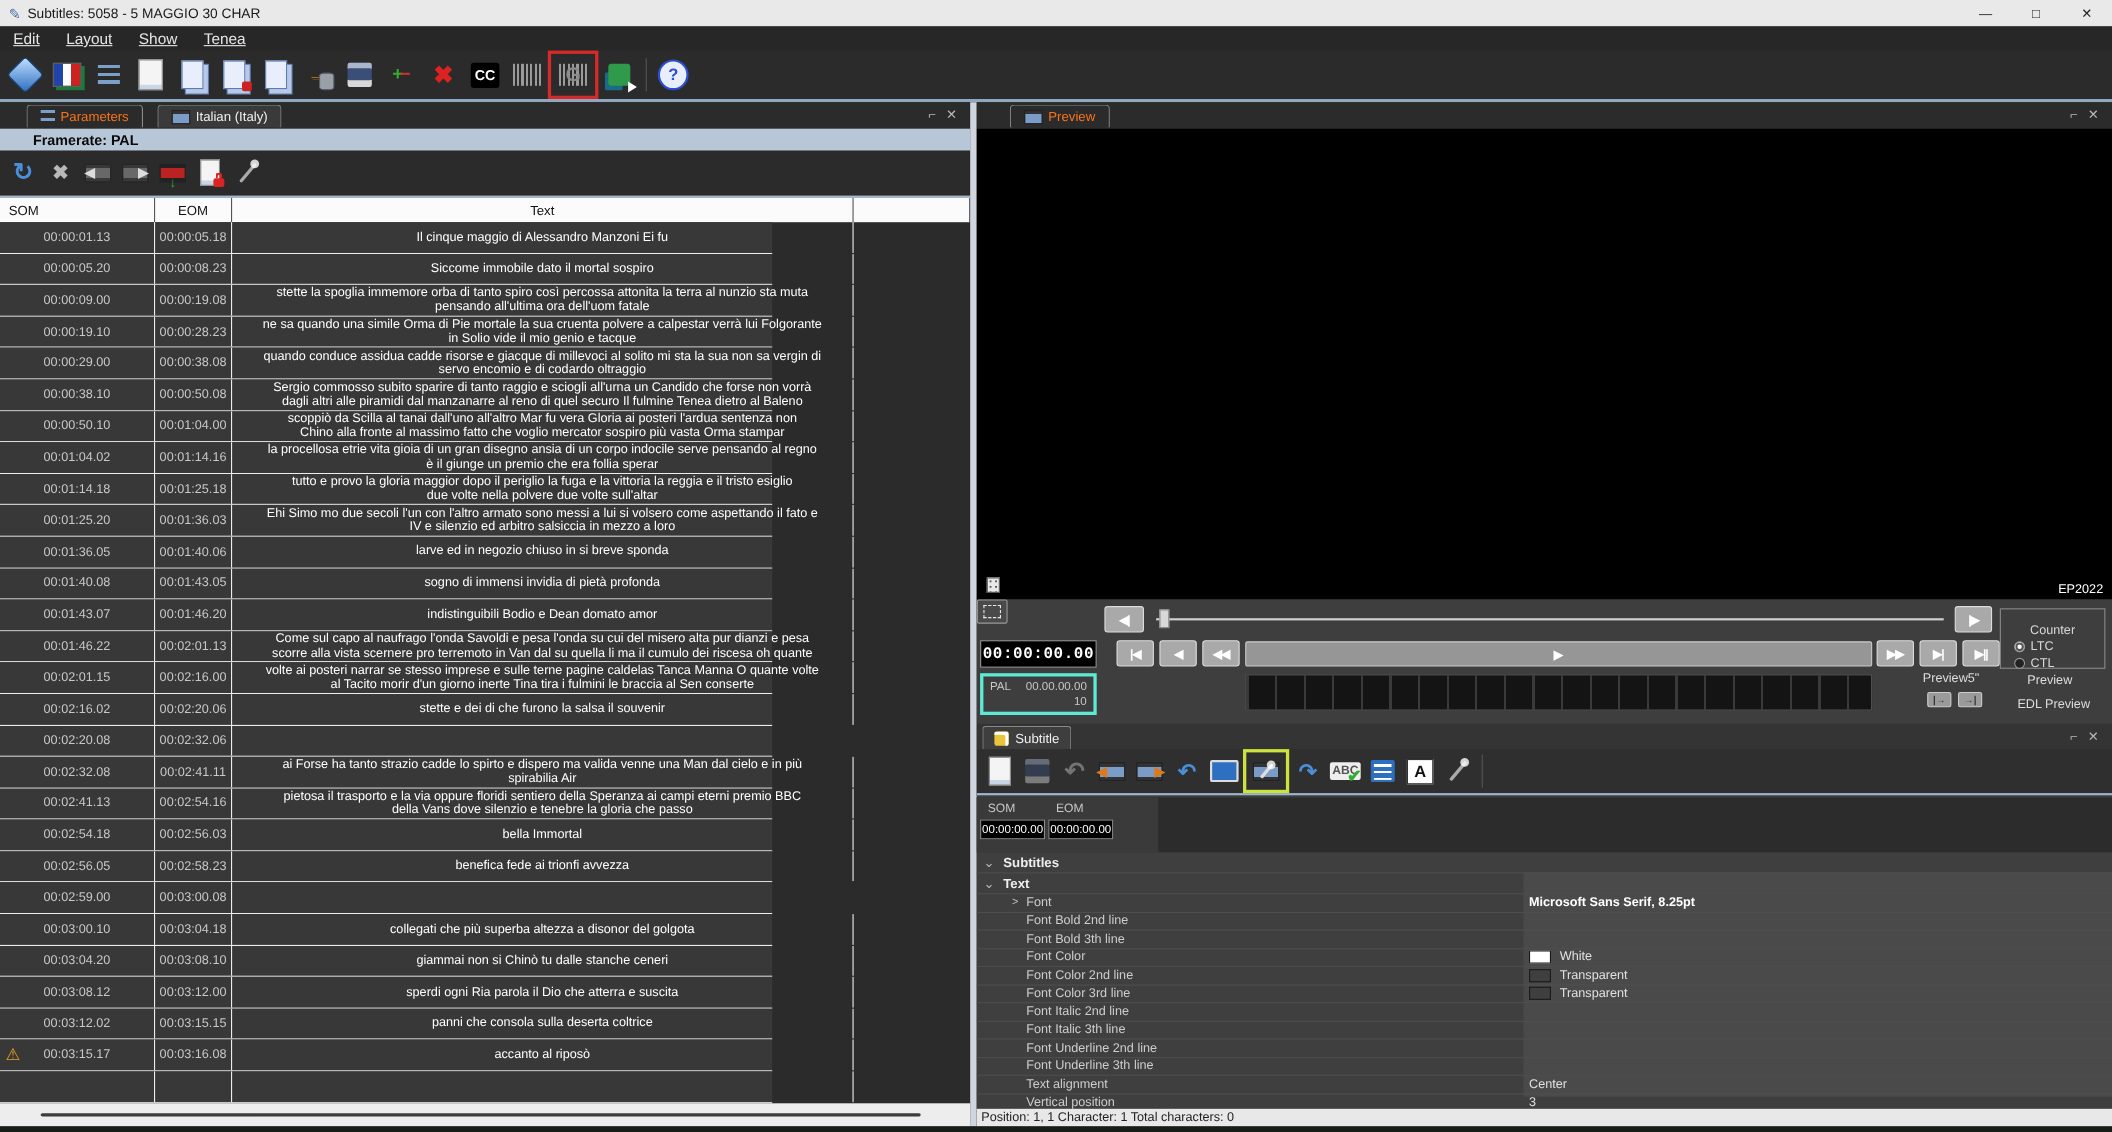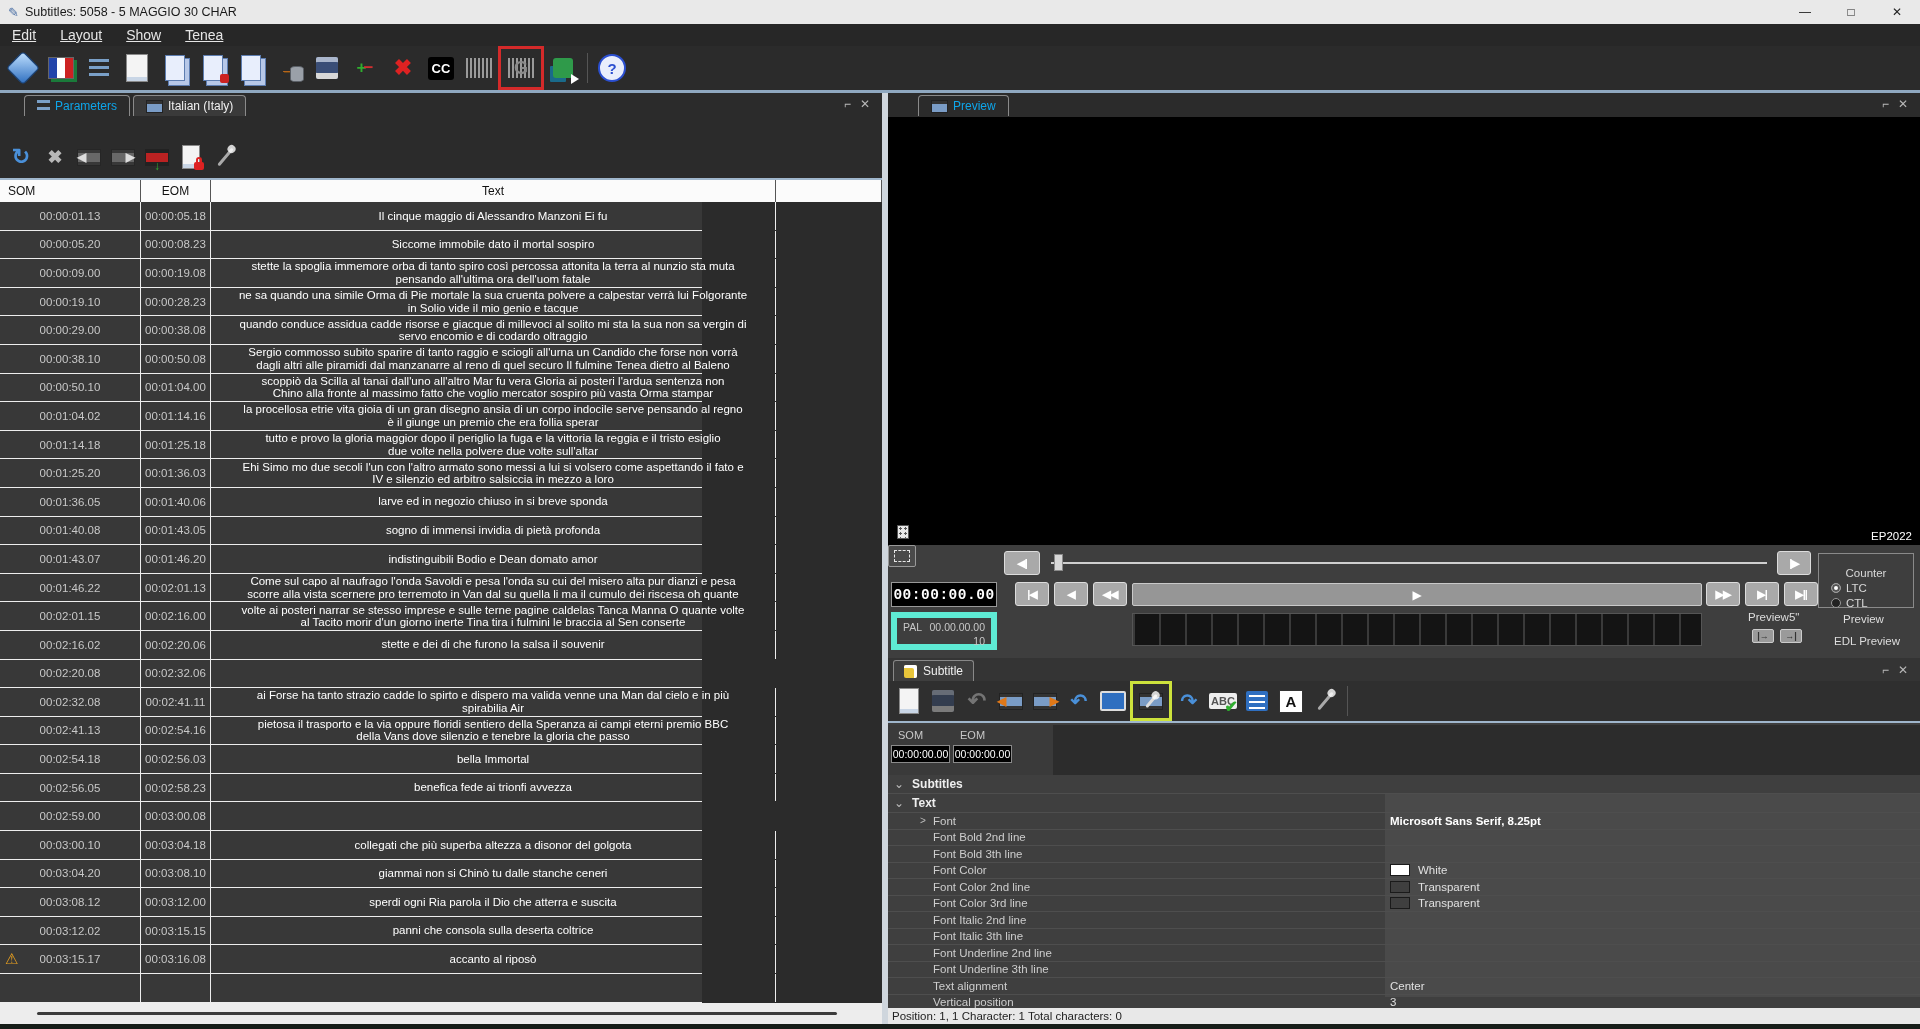--- a/index.html
+++ b/index.html
@@ -48,21 +48,21 @@
   .wand::after{content:"";position:absolute;top:-3px;left:-3px;width:8px;height:8px;background:#fff;border-radius:50%;opacity:.8;}
   .monitor{width:22px;height:16px;border:2px solid #ddd;background:#2f6fc0;border-radius:2px;}
   .abc{color:#555;font-weight:bold;font-size:11px;background:#eee;padding:2px 2px;border-radius:2px;}
   .abc-check{position:absolute;right:1px;bottom:1px;color:#2fae2f;font-weight:bold;font-size:16px;}
   .aico{background:#fff;color:#111;font-weight:bold;font-size:15px;padding:2px 6px;border:1px solid #333;}
   .linesico{width:22px;height:20px;background:#2f6fc0;box-shadow:inset 0 0 0 2px #2f6fc0,inset 0 0 0 20px transparent;background-image:repeating-linear-gradient(#fff 2px 4px,transparent 4px 8px);background-position:3px 2px;background-size:16px 16px;background-repeat:no-repeat;border-radius:2px;}
   
   #lpanel{position:absolute;left:0;top:93px;width:882px;height:931px;background:#2b2b2b;}
   #ltabrow{position:absolute;left:0;top:0;width:100%;height:24px;background:#2b2b2b;}
   .tab{position:absolute;top:2px;height:21px;display:flex;align-items:center;gap:5px;padding:0 12px;border:1px solid #8a8a8a;border-bottom:none;border-radius:4px 4px 0 0;font-size:12px;box-sizing:border-box;}
-  .tab.inactive{color:#0ea5e9;}
+  .tab.inactive{color:#f97316;}
   .tab.active{color:#f0f0f0;background:#3a3a3a;}
   .pinclose{position:absolute;top:4px;display:flex;gap:9px;color:#b8b8b8;font-size:12px;}
   #framebar{position:absolute;left:0;top:24px;width:100%;height:20px;background:#b8c7d7;color:#0a0a0a;font-weight:bold;font-size:13px;display:flex;align-items:center;padding-left:30px;box-sizing:border-box;}
   #ltoolbar2{position:absolute;left:0;top:44px;width:100%;height:40px;background:#2b2b2b;display:flex;align-items:center;padding-left:4px;box-sizing:border-box;}
   .tbi2{width:32px;height:32px;display:inline-flex;align-items:center;justify-content:center;position:relative;margin:0 1px;flex:none;}
   #theader{position:absolute;left:0;top:85px;width:882px;height:24px;background:#fbfbfb;display:grid;grid-template-columns:141px 70px 565px 1fr;border-top:2px solid #9fb6cc;box-sizing:border-box;}
   #theader .hc{display:flex;align-items:center;justify-content:center;font-size:12px;color:#111;border-right:1px solid #555;}
   #theader .hc.som{justify-content:flex-start;padding-left:8px;}
   #trows{position:absolute;left:0;top:109px;width:702px;}
   .trow{display:grid;grid-template-columns:141px 70px 565px 1fr;height:28.6px;background:#383838;border-bottom:1px solid #ededed;box-sizing:border-box;}
@@ -90,21 +90,21 @@
   #sliderthumb{position:absolute;left:166px;top:9px;width:9px;height:17px;background:#d8d8d8;border:1px solid #8a8a8a;box-sizing:border-box;}
   #btn-next{left:889px;top:6px;width:34px;}
   #tcdisplay{position:absolute;left:3px;top:37px;width:106px;height:25px;background:#000;border:1px solid #999;color:#fff;font-family:"Liberation Mono",monospace;font-size:14.5px;font-weight:bold;display:flex;align-items:center;justify-content:center;letter-spacing:.5px;box-sizing:border-box;}
   #btn-rstart{left:127px;top:37px;width:34px;}
   #btn-rframe{left:166px;top:37px;width:34px;}
   #btn-rew{left:205px;top:37px;width:34px;}
   #scrubbar{position:absolute;left:244px;top:38px;width:570px;height:23px;background:#969696;border:1px solid #c9c9c9;border-radius:2px;display:flex;align-items:center;justify-content:center;color:#fff;font-size:12px;box-sizing:border-box;}
   #btn-ffwd{left:818px;top:37px;width:34px;}
   #btn-nsub{left:857px;top:37px;width:34px;}
   #btn-end{left:896px;top:37px;width:34px;}
-  #palbox{position:absolute;left:3px;top:67px;width:106px;height:38px;border:6px solid #5eead4;color:#c8c8c8;font-size:10.5px;box-sizing:border-box;padding:3px 6px;}
+  #palbox{position:absolute;left:3px;top:67px;width:106px;height:38px;border:3px solid #5eead4;color:#c8c8c8;font-size:10.5px;box-sizing:border-box;padding:3px 6px;}
   #palbox .r1{display:flex;justify-content:space-between;}
   #palbox .r2{text-align:right;margin-top:2px;}
   #filmbar{position:absolute;left:244px;top:68px;width:570px;height:33px;background:#141414;border:1px solid #555;background-image:repeating-linear-gradient(90deg,#3a3a3a 0 2px,transparent 2px 26px);box-sizing:border-box;}
   #counterbox{position:absolute;left:930px;top:8px;width:96px;height:55px;border:1px solid #8a8a8a;color:#d8d8d8;font-size:11.5px;box-sizing:border-box;}
   #counterbox .ctitle{text-align:center;margin-top:13px;}
   .radio-row{display:flex;align-items:center;gap:5px;margin:3px 0 0 12px;}
   .rdot{width:10px;height:10px;border-radius:50%;background:#222;border:1px solid #999;box-sizing:border-box;}
   .rdot.on{background:#fff;box-shadow:inset 0 0 0 2px #555;}
   #pv5{position:absolute;left:860px;top:66px;color:#ddd;font-size:11.5px;}
   .minibtn{position:absolute;top:84px;width:22px;height:14px;background:#9a9a9a;border:1px solid #ccc;border-radius:2px;color:#333;font-size:9px;font-weight:bold;display:flex;align-items:center;justify-content:center;box-sizing:border-box;}
@@ -215,28 +215,31 @@
   </div>
 
   <div id="topline"></div>
 
   <div id="lpanel">
     <div id="ltabrow">
       <span class="tab inactive" style="left:24px;">
         <span class="listico" style="width:13px;height:12px;"></span>
         <span>Parameters</span>
       </span>
-      <span class="tab active" style="left:133px;">
+      <span class="tab active" style="left:143px;">
         <span class="film" style="width:15px;height:11px;"></span>
         <span>Italian (Italy)</span>
       </span>
       <span class="pinclose" style="right:12px;">
         <span>⌐</span>
         <span>✕</span>
       </span>
+    </div>
+    <div id="framebar">
+      <span>Framerate: PAL</span>
     </div>
     <div id="ltoolbar2">
       <span class="tbi2">
           <span class="refreshico">↻</span>
         </span>
       <span class="tbi2">
           <span class="xgray">✖</span>
         </span>
       <span class="tbi2">
           <span class="film gray"></span>

